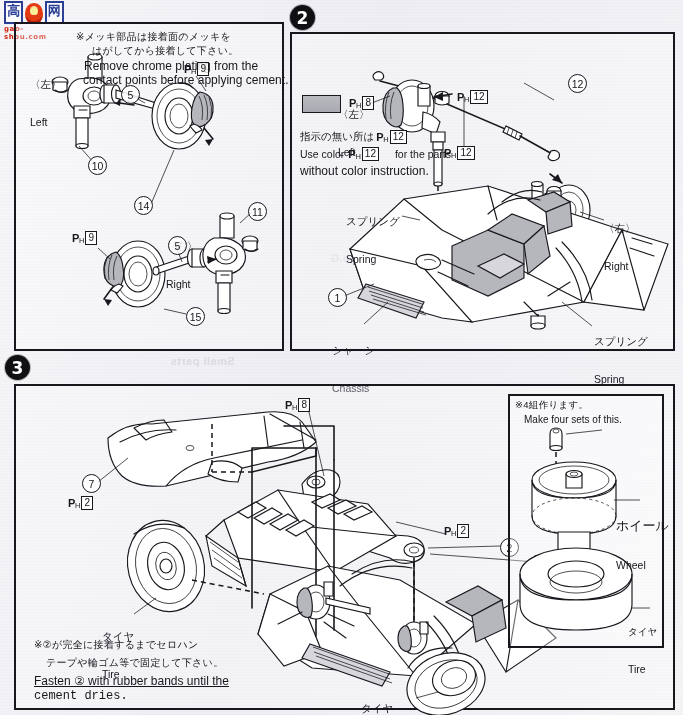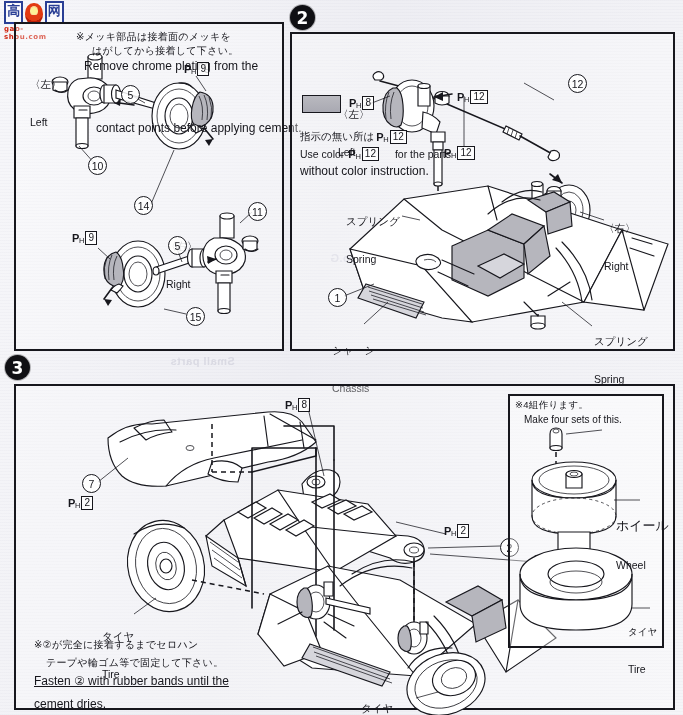--- a/index.html
+++ b/index.html
@@ -205,21 +205,21 @@
       <path class="thin" d="M190,67 L180,52"></path>
       <path class="thin" d="M94,235 L82,224"></path>
       <path class="thin" d="M160,222 L166,238"></path>
       <path class="thin" d="M148,285 L170,290"></path>
       <path class="thin" d="M224,199 L236,188"></path>
     </svg>
 
     <div class="note jpn" style="left:60px;top:6px;">※メッキ部品は接着面のメッキを</div>
     <div class="note jpn" style="left:76px;top:20px;">はがしてから接着して下さい。</div>
     <div class="note" style="left:68px;top:35px;">Remove chrome plating from the</div>
-    <div class="note" style="left:80px;top:49px;margin-top:48px;">contact points before applying cement.</div>
+    <div class="note" style="left:67px;top:49px;">contact points before applying cement.</div>
 
     <div class="lbl" style="left:14px;top:28px;">
       <span class="j jp">〈左〉</span>
       <span class="e">Left</span>
     </div>
     <div class="lbl" style="left:150px;top:190px;">
       <span class="j jp">〈右〉</span>
       <span class="e">Right</span>
     </div>
 
@@ -563,21 +563,21 @@
       <span class="e">Tire</span>
     </div>
     <div class="lbl" style="left:345px;top:290px;">
       <span class="j jp">タイヤ</span>
       
     </div>
 
     <div class="note jpn" style="left:18px;top:252px;">※②が完全に接着するまでセロハン</div>
     <div class="note jpn" style="left:30px;top:270px;">テープや輪ゴム等で固定して下さい。</div>
     <div class="note" style="left:18px;top:288px;text-decoration:underline;">Fasten ② with rubber bands until the</div>
-    <div class="note" style="left:18px;top:311px;">cement dries.</div>
+    <div class="note" style="left:18px;top:303px;font-family:Liberation Mono, monospace;">cement dries.</div>
 
     <div class="panel" style="left:492px;top:8px;width:152px;height:250px;border-width:2px;background:rgba(255,255,255,.35);">
       <div class="panel-inner">
         <svg width="152" height="250" viewBox="0 0 152 250">
 
           <g>
             <path class="fillw" d="M40,38 q0,-6 6,-6 q6,0 6,6 v14 h-12 z"></path>
             <ellipse class="thin" cx="46" cy="35" rx="3" ry="2"></ellipse>
             <ellipse class="fillw" cx="46" cy="52" rx="6" ry="2.5"></ellipse>
           </g>

